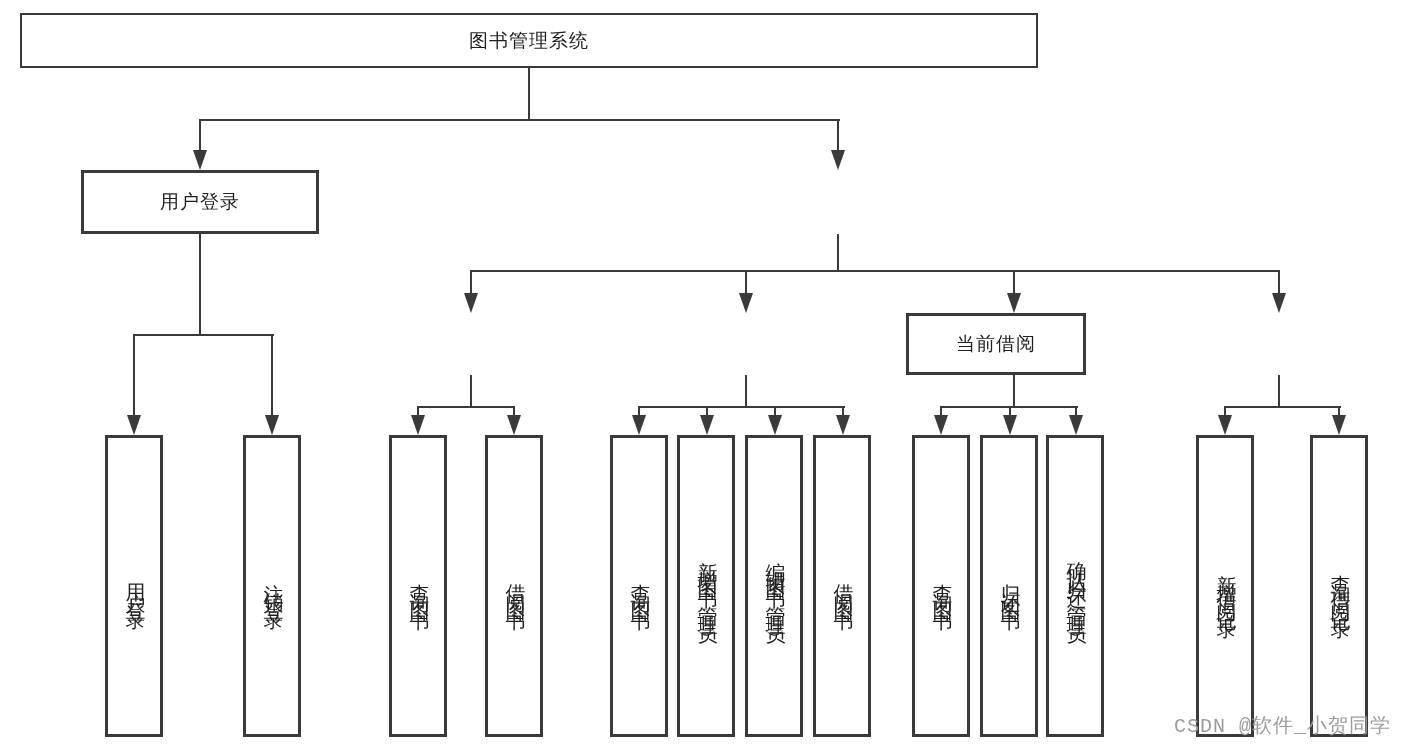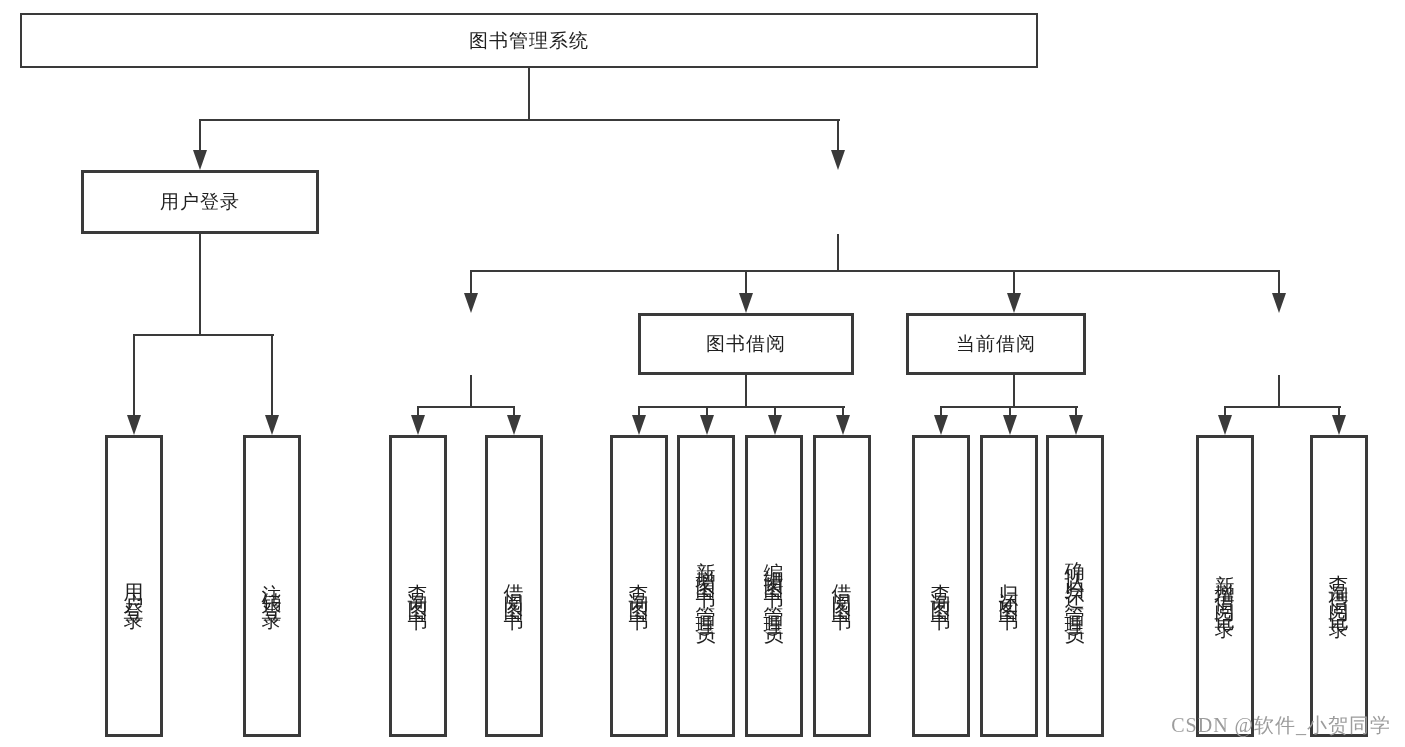--- a/index.html
+++ b/index.html
@@ -6,21 +6,21 @@
     --line:#3a3a3a;
     --text:#1f1f1f;
     --watermark:#9c9c9c;
   }
   html,body{margin:0;padding:0;background:#fff;}
   .canvas{
     position:relative;
     width:1405px;
     height:747px;
     background:#ffffff;
-    font-family:Liberation Serif, serif;
+    font-family:Liberation Mono, monospace;
     overflow:hidden;
   }
   .box{
     position:absolute;
     box-sizing:border-box;
     background:#ffffff;
     border:3px solid var(--line);
     display:flex;
     align-items:center;
     justify-content:center;
@@ -87,21 +87,20 @@
   <div class="h-line" style="left:470px;top:270px;width:810px"></div>
   <div class="v-line" style="left:470px;top:270px;height:24px"></div>
   <div class="arrow" style="left:464px;top:293px"></div>
   <div class="v-line" style="left:745px;top:270px;height:24px"></div>
   <div class="arrow" style="left:739px;top:293px"></div>
   <div class="v-line" style="left:1013px;top:270px;height:24px"></div>
   <div class="arrow" style="left:1007px;top:293px"></div>
   <div class="v-line" style="left:1278px;top:270px;height:24px"></div>
   <div class="arrow" style="left:1272px;top:293px"></div>
 
-  <div class="box" style="left:638px;top:313px;width:216px;height:62px">图书借阅</div>
   <div class="box" style="left:906px;top:313px;width:180px;height:62px">当前借阅</div>
 
   <div class="v-line" style="left:470px;top:375px;height:33px"></div>
   <div class="h-line" style="left:417px;top:406px;width:98px"></div>
   <div class="v-line" style="left:417px;top:406px;height:10px"></div>
   <div class="arrow" style="left:411px;top:415px"></div>
   <div class="v-line" style="left:513px;top:406px;height:10px"></div>
   <div class="arrow" style="left:507px;top:415px"></div>
 
   <div class="v-line" style="left:745px;top:375px;height:33px"></div>

